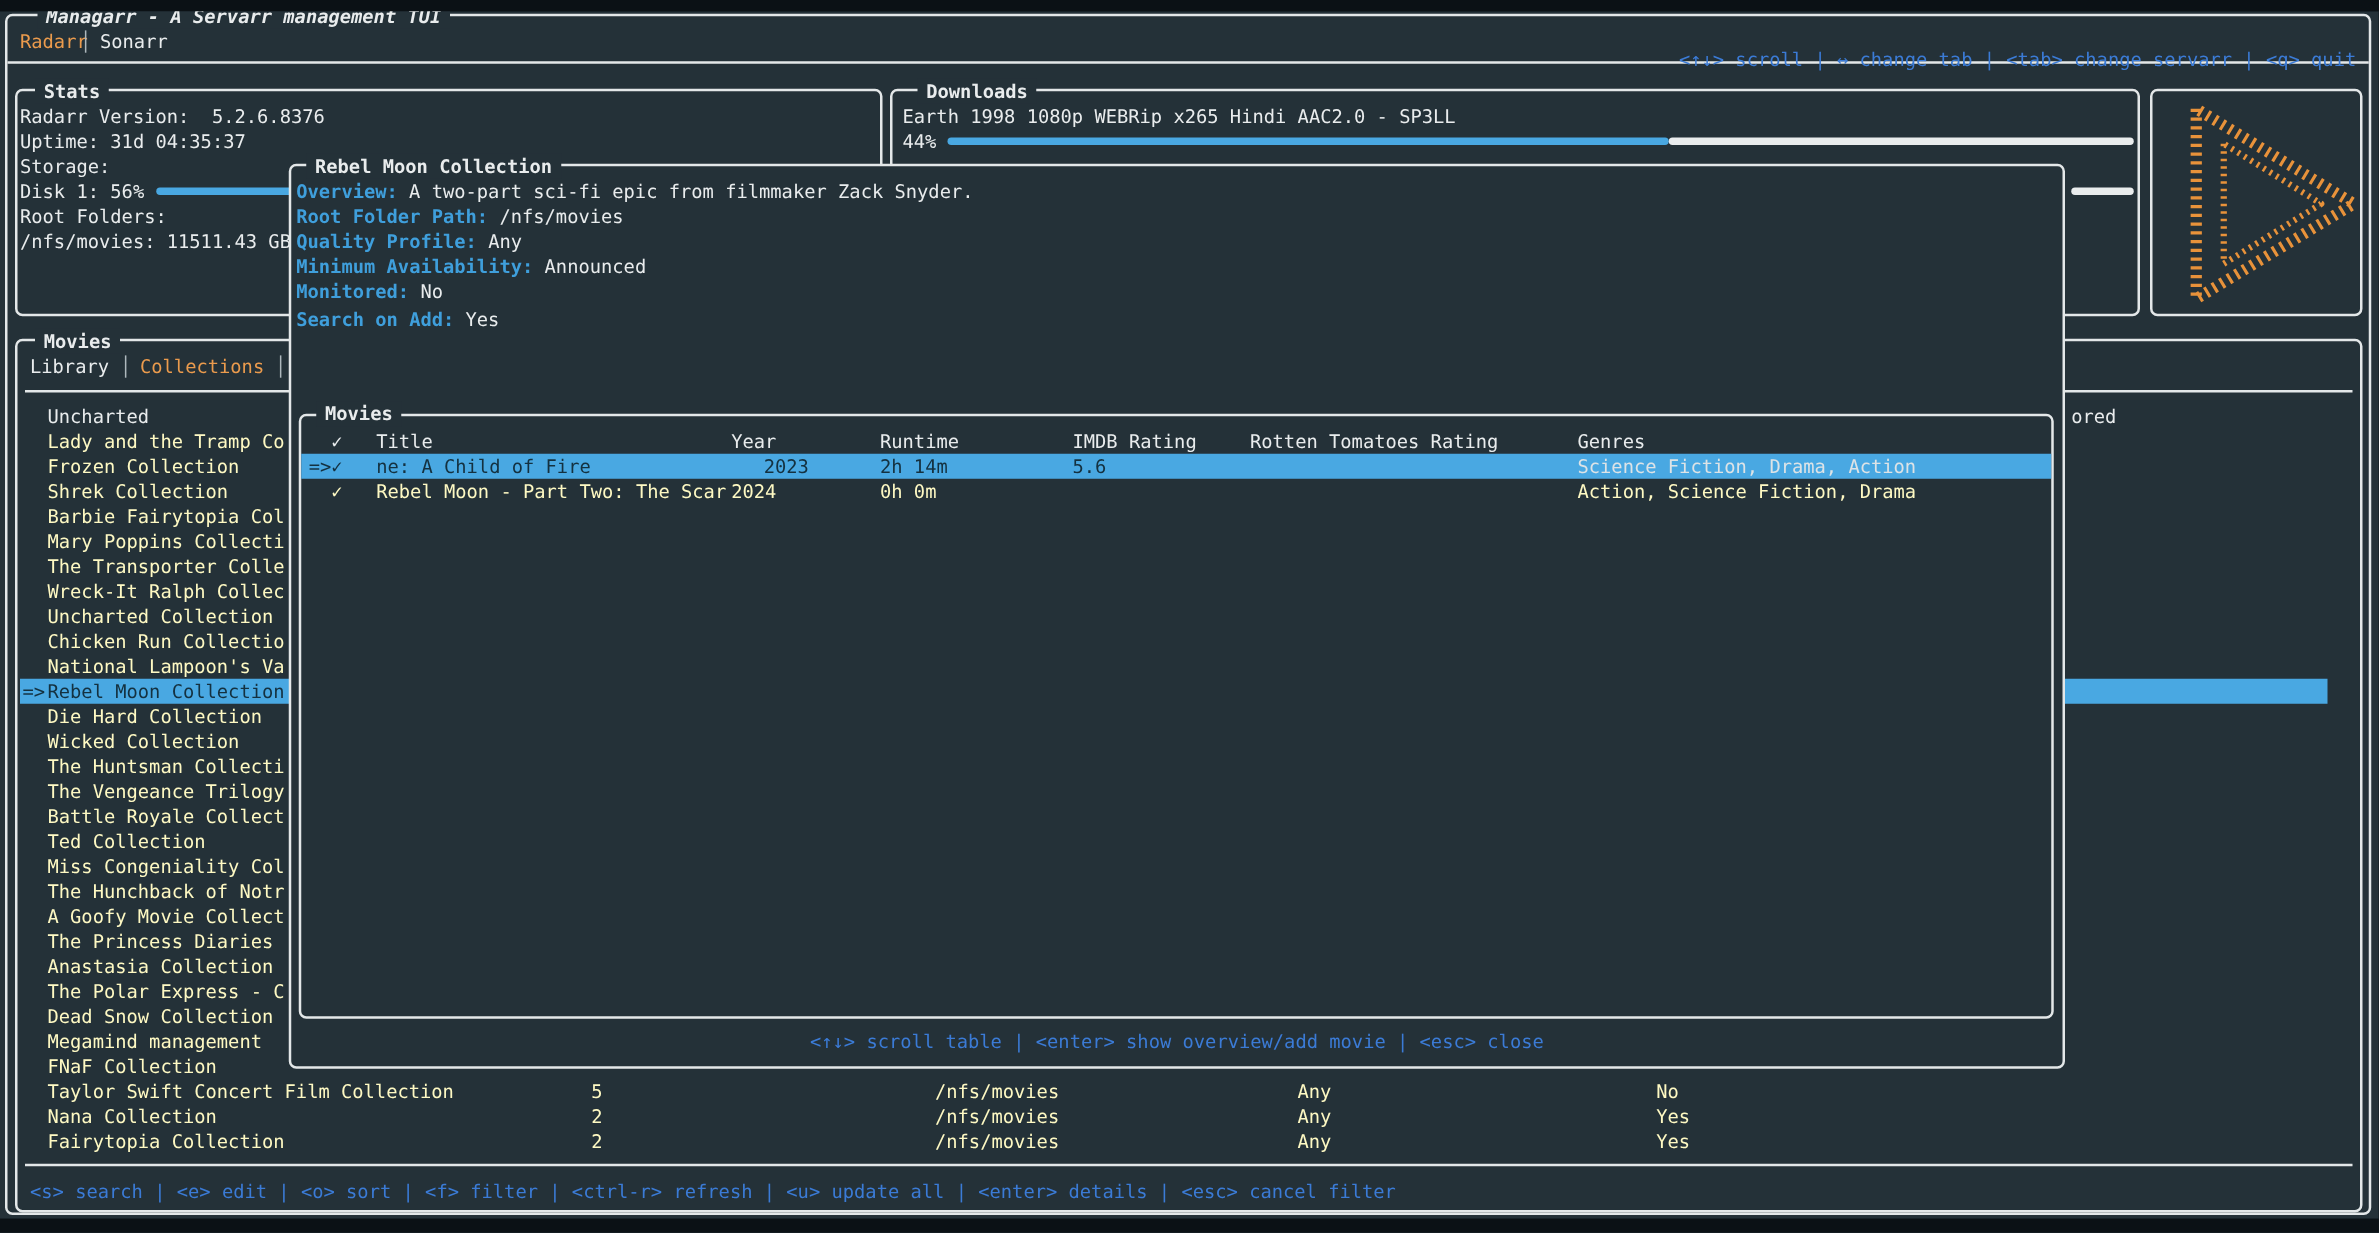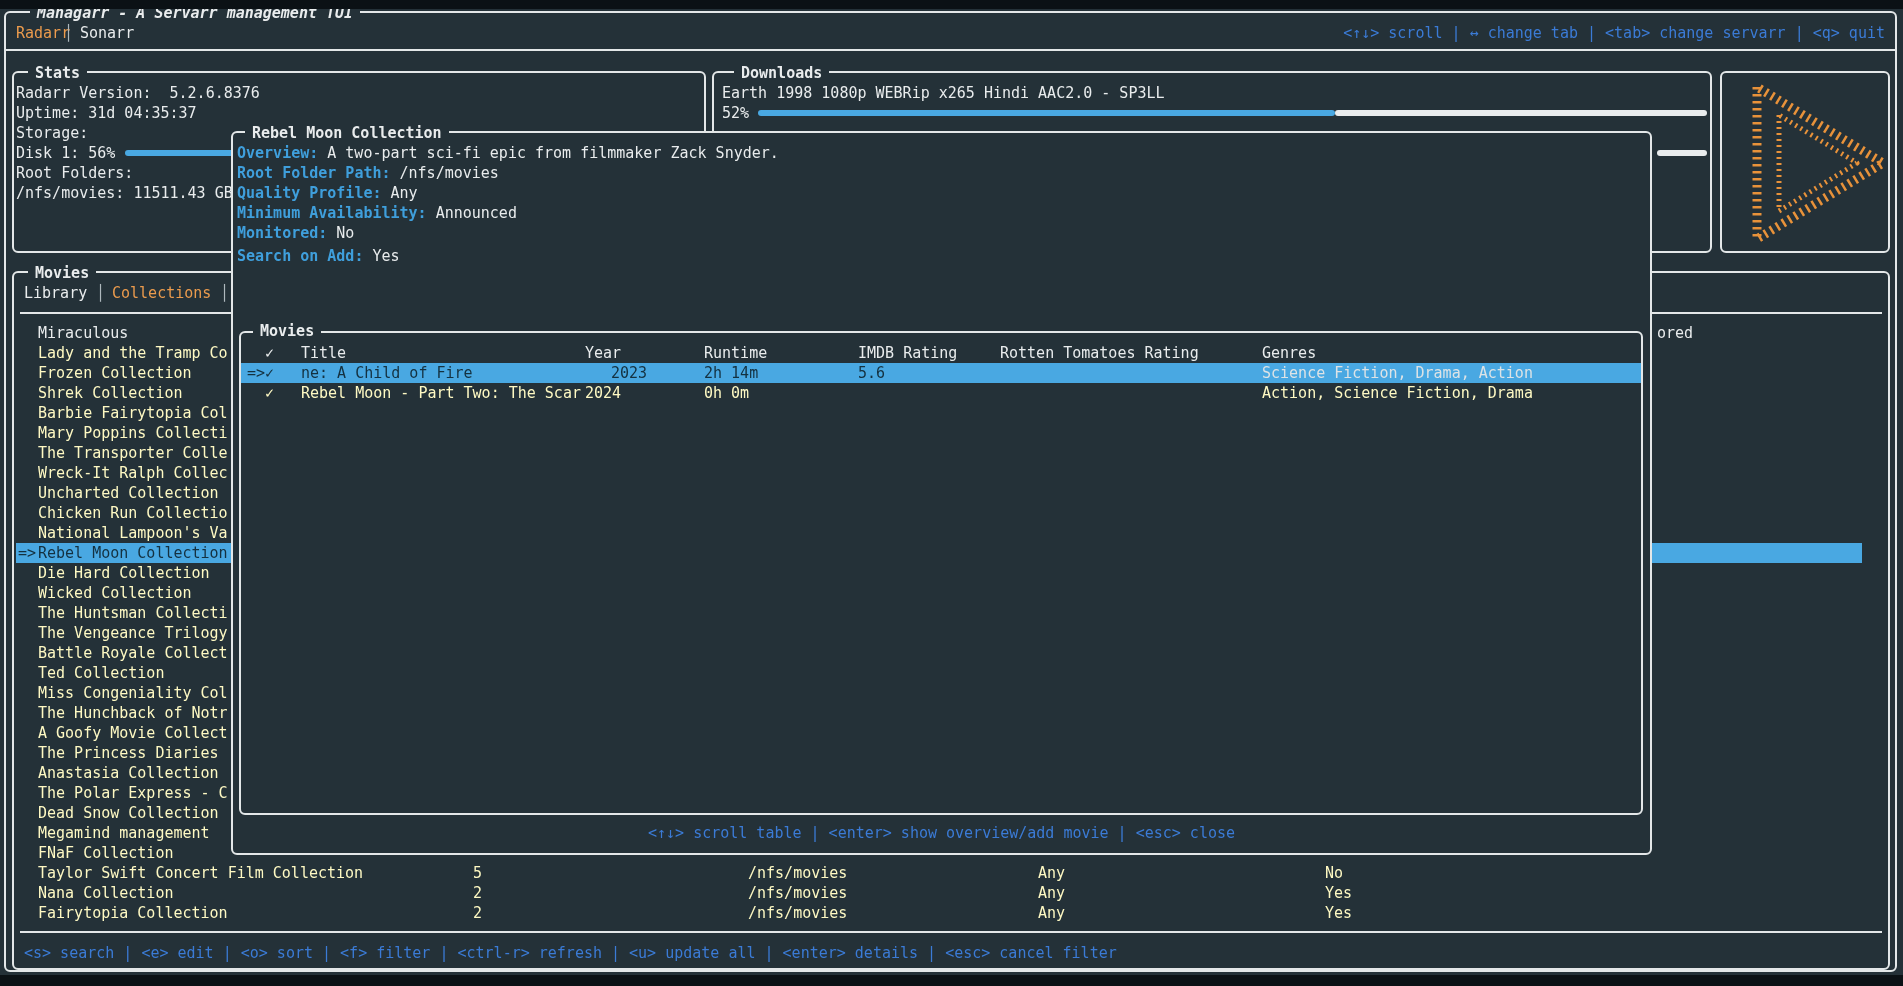--- a/index.html
+++ b/index.html
@@ -29,56 +29,56 @@
 <body>
 
 <div id="term"></div>
 
 <div class="box" style="left:4px;top:11px;width:1893px;height:961px;z-index:1"></div>
 <span class="btitle pur it" style="left:30px;top:3px;z-index:2">Managarr - A Servarr management TUI</span>
 
 <span class="t org b" style="left:16px;top:23px;z-index:2">Radarr</span>
 <span class="t gry" style="left:64px;top:23px;z-index:2">│</span>
 <span class="t b" style="left:80px;top:23px;z-index:2">Sonarr</span>
-<span class="t key" style="right:18px;top:23px;text-align:center;z-index:2">&lt;↑↓&gt; scroll | ↔ change tab | &lt;tab&gt; change servarr | &lt;q&gt; quit</span>
+<span class="t key" style="right:18px;top:38px;text-align:center;z-index:2">&lt;↑↓&gt; scroll | ↔ change tab | &lt;tab&gt; change servarr | &lt;q&gt; quit</span>
 <div class="hline" style="left:6px;top:49px;width:1889px;z-index:1"></div>
 
 <div class="box" style="left:12px;top:71px;width:694px;height:182px"></div>
 <span class="btitle" style="left:28px;top:63px;z-index:2">Stats</span>
 <span class="t b" style="left:16px;top:83px">Radarr Version:  5.2.6.8376</span>
 <span class="t b" style="left:16px;top:103px">Uptime: 31d 04:35:37</span>
 <span class="t b" style="left:16px;top:123px">Storage:</span>
 <span class="t b" style="left:16px;top:143px">Disk 1: 56%</span>
 <div class="bar" style="left:125px;top:150px;width:355px;background:#49a8e2"></div>
 <span class="t b" style="left:16px;top:163px">Root Folders:</span>
 <span class="t b" style="left:16px;top:183px">/nfs/movies: 11511.43 GB</span>
 
 <div class="box" style="left:712px;top:71px;width:1000px;height:182px"></div>
 <span class="btitle" style="left:734px;top:63px;z-index:2">Downloads</span>
 <span class="t" style="left:722px;top:83px">Earth 1998 1080p WEBRip x265 Hindi AAC2.0 - SP3LL</span>
-<span class="t" style="left:722px;top:103px">52%</span>
+<span class="t" style="left:722px;top:103px">44%</span>
 <div class="bar" style="left:758px;top:110px;width:577px;background:#49a8e2"></div>
 <div class="bar" style="left:1335px;top:110px;width:372px;background:#e9eced"></div>
 <div class="bar" style="left:1657px;top:150px;width:50px;background:#e9eced"></div>
 
 <div class="box" style="left:1720px;top:71px;width:170px;height:182px"></div>
 <svg width="150" height="168" viewBox="0 0 150 168" style="position:absolute;left:1743px;top:79px">
   <polygon points="14,8 14,160 140,84" fill="none" stroke="#e8923a" stroke-width="9" stroke-dasharray="2.5,4.5" stroke-linejoin="round"></polygon>
   <polygon points="36,36 36,132 114,84" fill="none" stroke="#e8923a" stroke-width="5" stroke-dasharray="2,4" stroke-linejoin="round"></polygon>
 </svg>
 
 <div class="box" style="left:12px;top:271px;width:1878px;height:699px"></div>
 <span class="btitle" style="left:28px;top:263px;z-index:2">Movies</span>
 <span class="t b" style="left:24px;top:283px">Library</span>
 <span class="t gry" style="left:96px;top:283px">│</span>
 <span class="t org b" style="left:112px;top:283px">Collections</span>
 <span class="t gry" style="left:220px;top:283px">│</span>
 <div class="hline" style="left:20px;top:312px;width:1862px"></div>
 
-<span class="t b" style="left:38px;top:323px">Miraculous</span>
+<span class="t b" style="left:38px;top:323px">Uncharted</span>
 <span class="t b" style="left:1657px;top:323px">ored</span>
 
 <div class="hl" style="left:16px;top:543px;width:1846px;z-index:2"></div>
 
 <span class="t blu" style="left:38px;top:343px">Lady and the Tramp Co</span>
 <span class="t blu" style="left:38px;top:363px">Frozen Collection</span>
 <span class="t blu" style="left:38px;top:383px">Shrek Collection</span>
 <span class="t blu" style="left:38px;top:403px">Barbie Fairytopia Col</span>
 <span class="t blu" style="left:38px;top:423px">Mary Poppins Collecti</span>
 <span class="t blu" style="left:38px;top:443px">The Transporter Colle</span>

